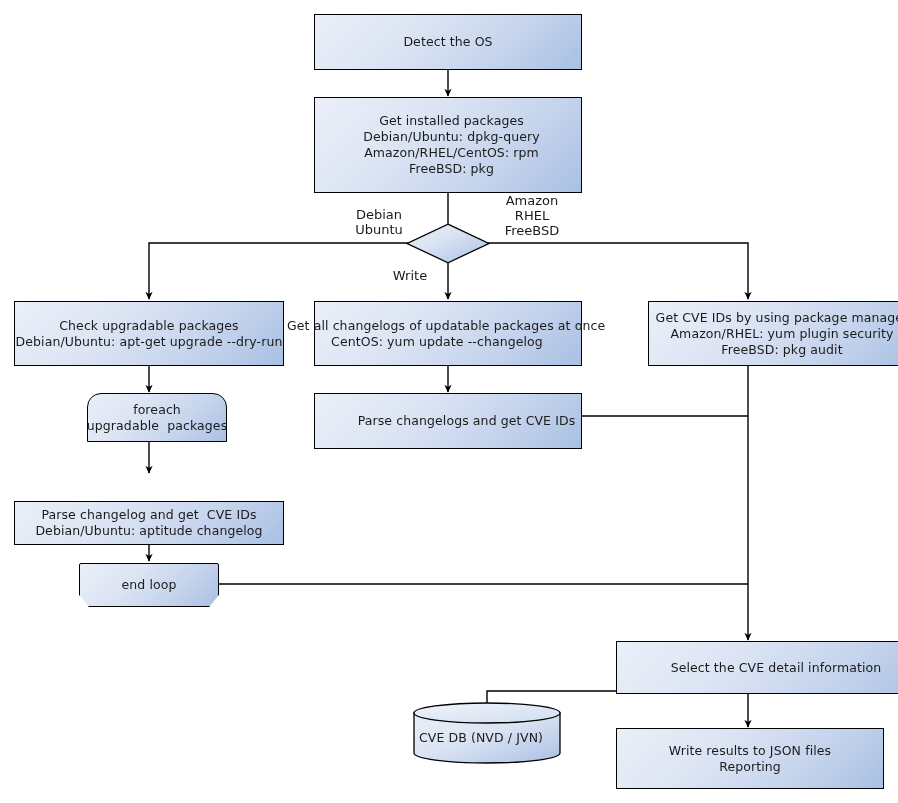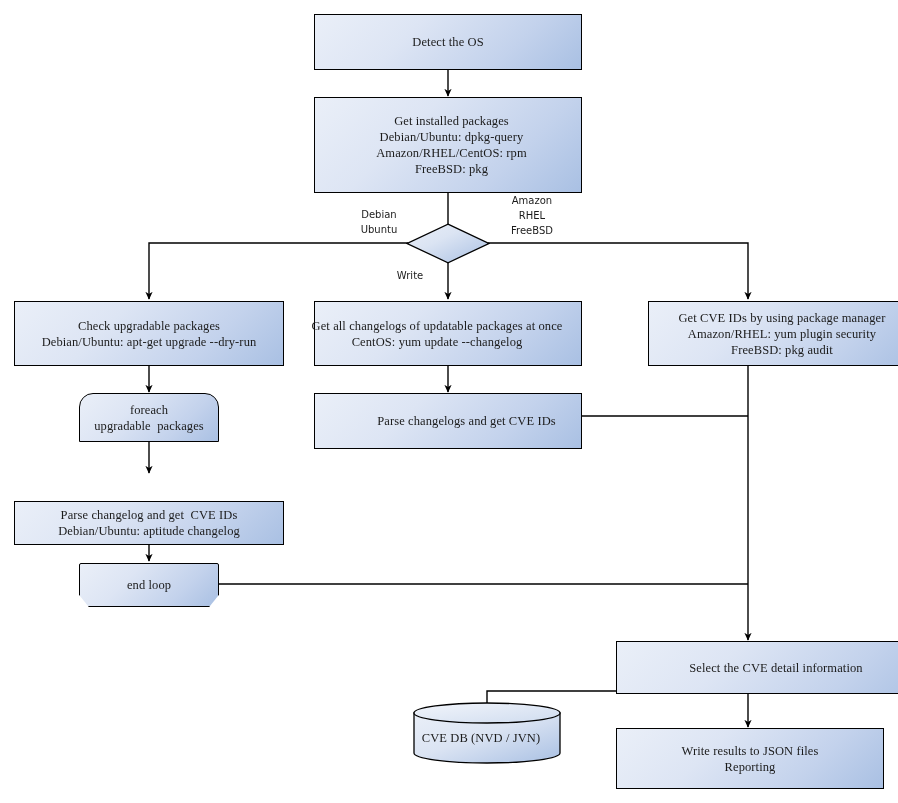--- a/index.html
+++ b/index.html
@@ -31,37 +31,37 @@
     box-sizing: border-box;
     display: flex;
     align-items: center;
     justify-content: center;
     text-align: center;
     color: #1b1b1b;
     font-size: 12.5px;
     line-height: 16px;
     white-space: pre;
     letter-spacing: 0.1px;
-    font-family: Liberation Serif, serif;
   }
   
   .proc {
     border: 1.3px solid #000000;
     background: linear-gradient(135deg, #eaeff8 0%, #dde5f4 35%, #c3d2ec 72%, #a9c0e3 100%);
   }
   
   .proc.overflow > .label {
     width: 300px;
     margin-left: -22px;
   }
   
   .loop-start {
     border: 1.3px solid #000000;
     border-radius: 14px 14px 0 0;
     background: linear-gradient(135deg, #eaeff8 0%, #dde5f4 35%, #c3d2ec 72%, #a9c0e3 100%);
+    margin-left: 8px;
   }
   
   .loop-end {
     border: 1.3px solid #000000;
     background: linear-gradient(135deg, #eaeff8 0%, #dde5f4 35%, #c3d2ec 72%, #a9c0e3 100%);
     -webkit-clip-path: polygon(0 0, 100% 0, 100% 72%, 93% 100%, 7% 100%, 0 72%);
     clip-path: polygon(0 0, 100% 0, 100% 72%, 93% 100%, 7% 100%, 0 72%);
     border-radius: 2px;
     text-align: right;
   }
@@ -76,21 +76,21 @@
     background: transparent;
   }
   .db svg { position: absolute; left: 0; top: 0; }
   .db .label {
     position: relative;
     z-index: 2;
   }
   .edge-label {
     position: absolute;
     color: #1b1b1b;
-    font-size: 10px;
+    font-size: 13px;
     line-height: 15px;
     white-space: pre;
     text-align: center;
   }
   .label { position: relative; z-index: 2; }
 </style>
 </head>
 <body>
 
 <div id="canvas">

